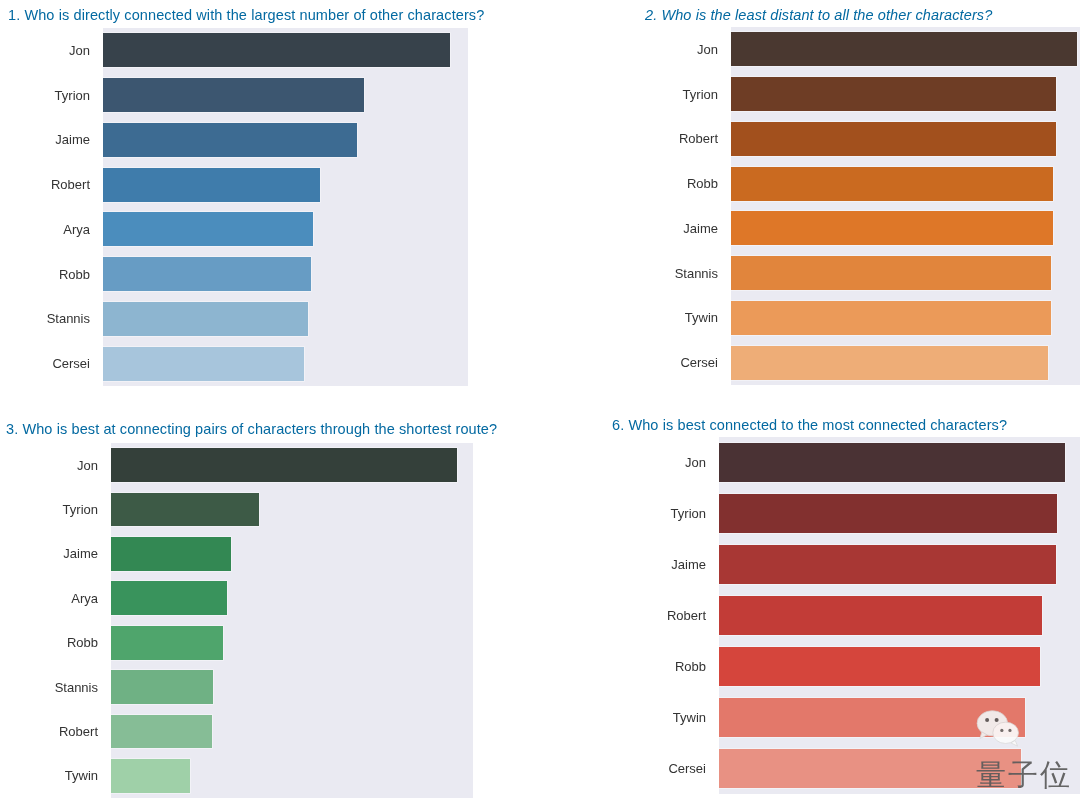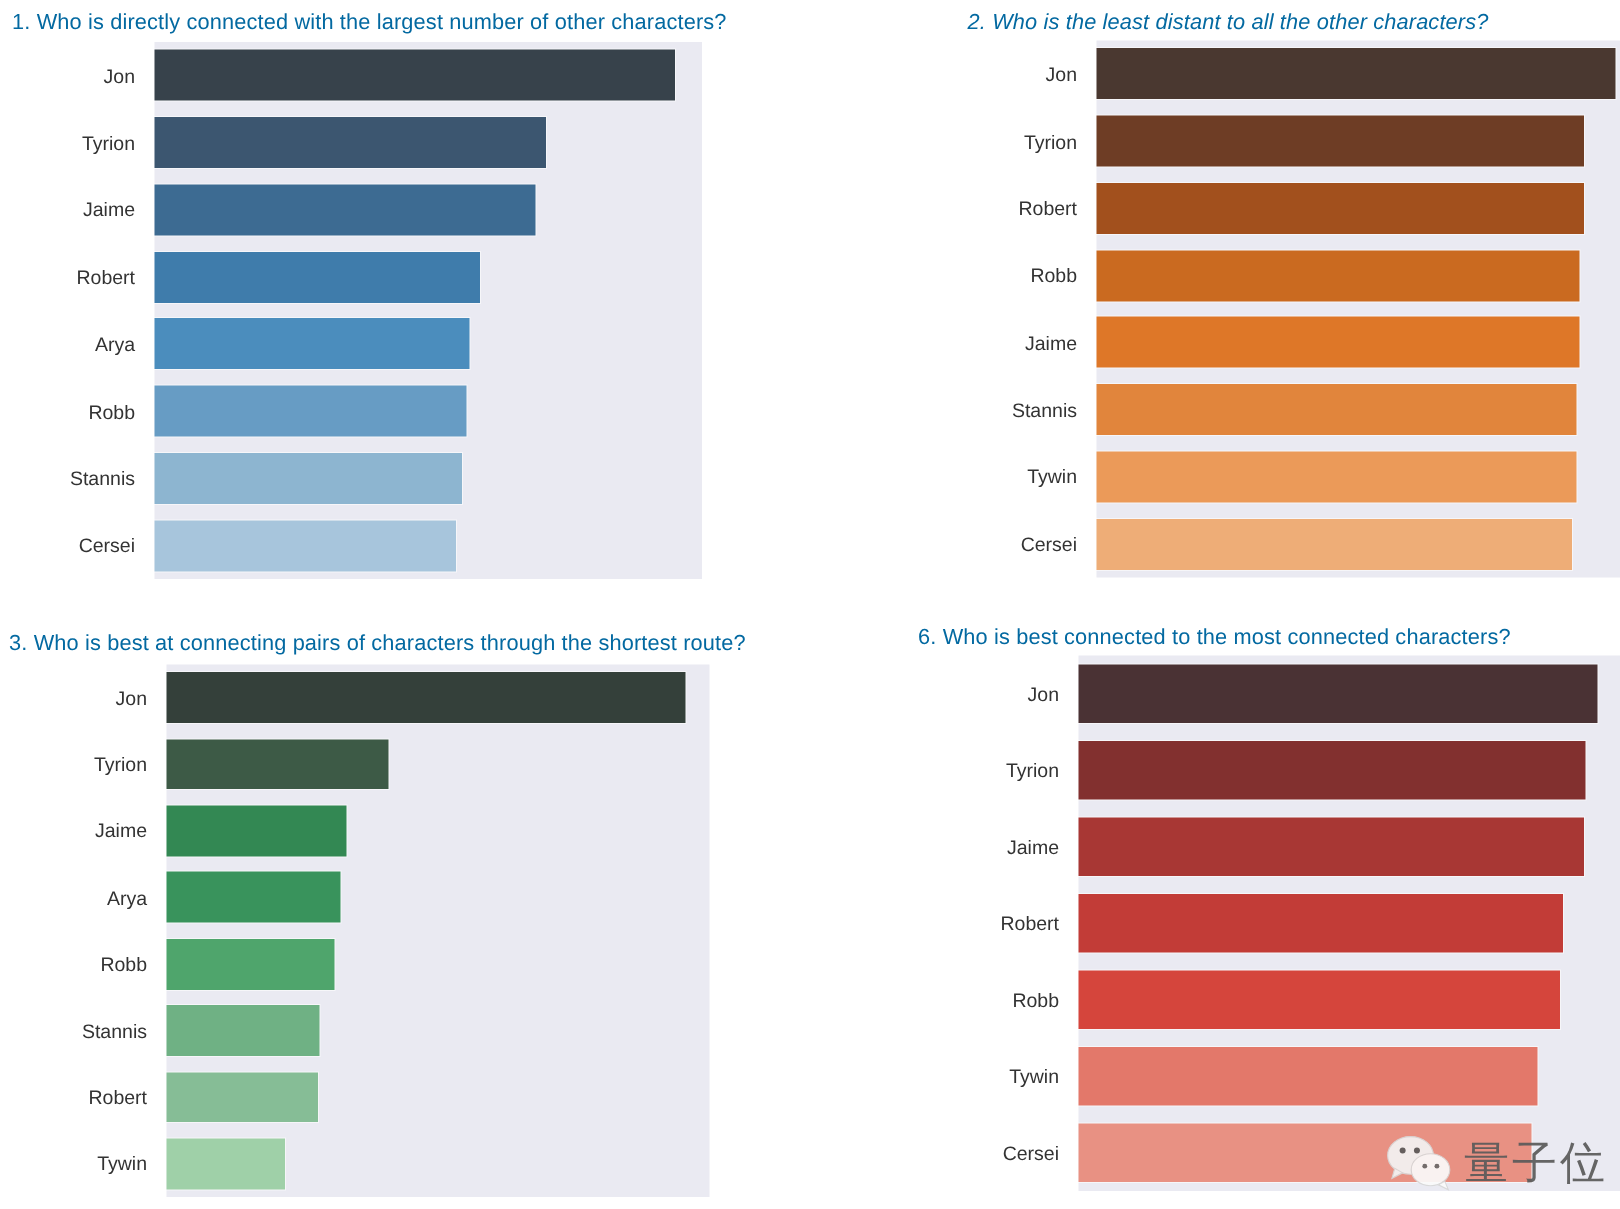--- a/index.html
+++ b/index.html
@@ -101,23 +101,23 @@
   #panel-1 .row-label { width: 103px; }
   #panel-2 .row-label { width: 103px; }
   #panel-3 .row-label { width: 111px; }
   #panel-4 .row-label { width: 95px; }
 
   .watermark {
     position: absolute;
     right: 8px;
     bottom: 10px;
     display: flex;
-    align-items: center;
     gap: 6px;
     opacity: 0.92;
+    flex-direction: column;
   }
   .wm-logo { width: 46px; height: 40px; }
   .wm-text {
     font-size: 30px;
     color: #5a5a5a;
     font-family: "DejaVu Sans", sans-serif;
     letter-spacing: 2px;
   }
 </style>
 </head>

